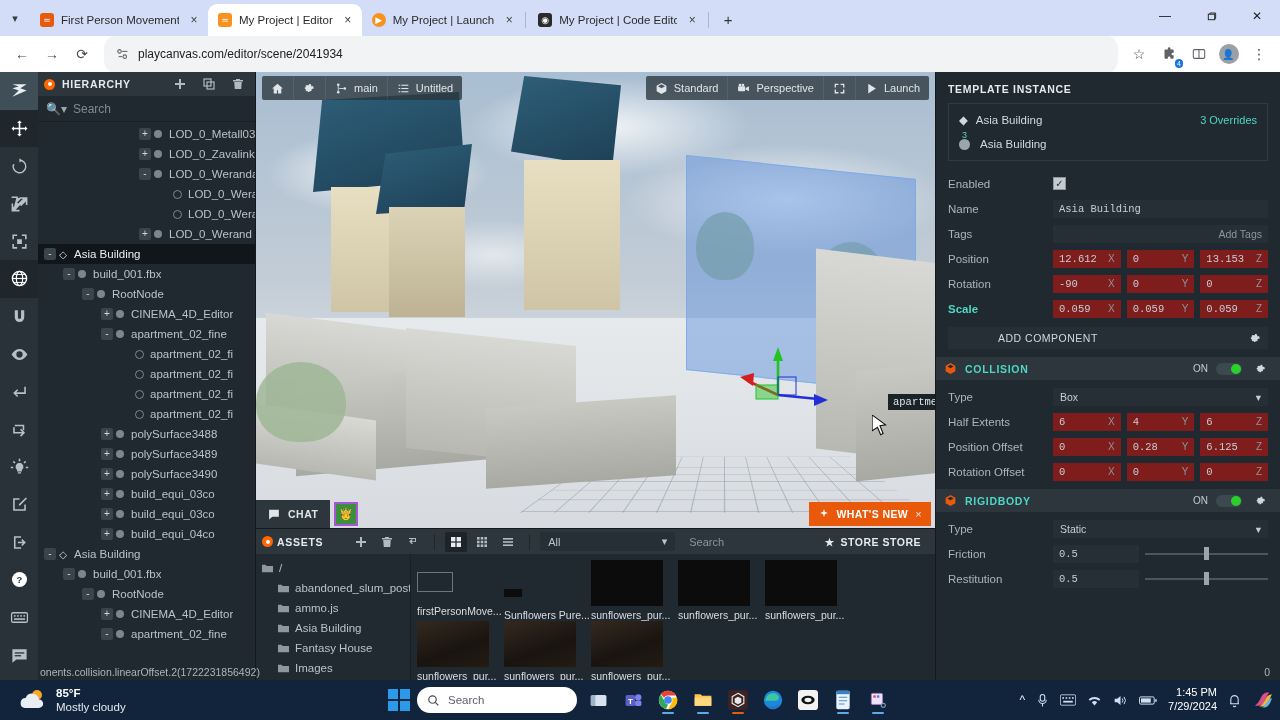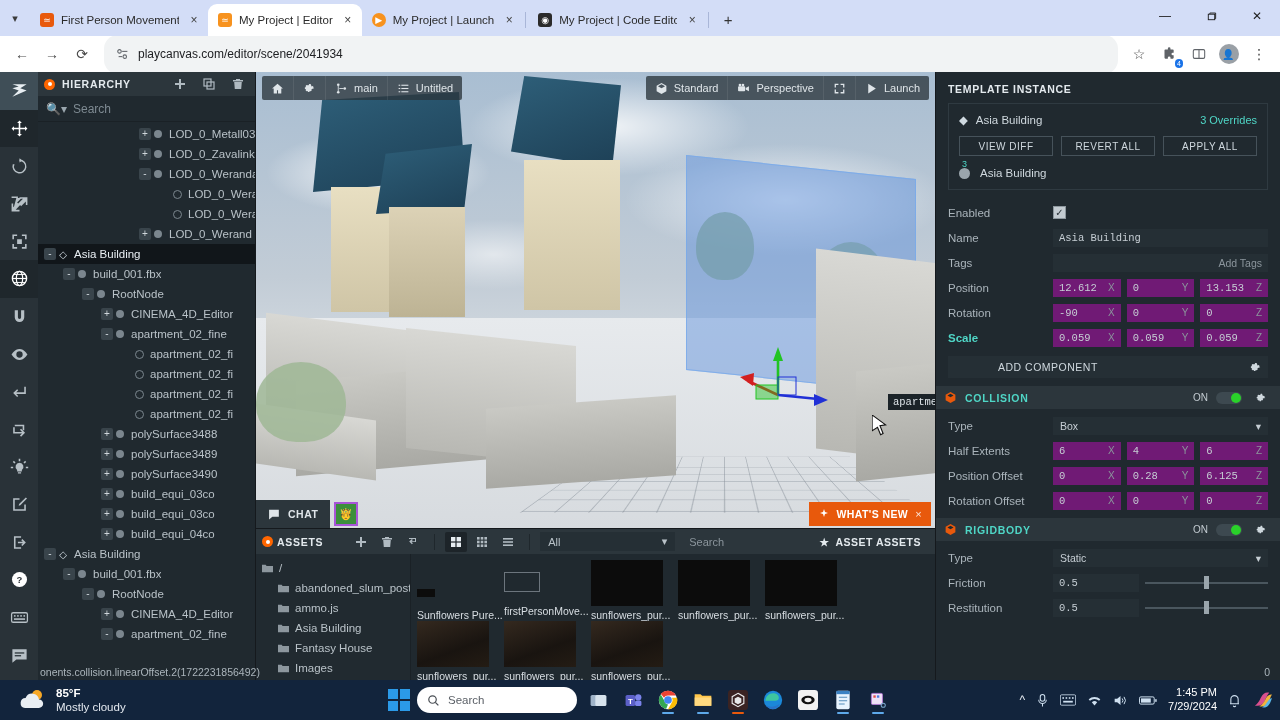--- a/index.html
+++ b/index.html
@@ -186,21 +186,21 @@
   .ovr{color:#4fd6c6;font-size:11px;}
   .tmpl-btns{display:flex;gap:8px;}
   .tbtn2{flex:1;height:20px;border:1px solid #46525a;display:flex;align-items:center;justify-content:center;
      color:#cfd8de;font-size:10px;letter-spacing:.5px;}
   .tmpl-row2{display:flex;align-items:center;gap:10px;margin-top:11px;position:relative;}
   .tmpl-row2 .badge{position:absolute;left:3px;top:-8px;color:#4fd6c6;font-size:9px;}
   .frow2{display:flex;align-items:center;height:25px;padding:0 12px;}
   .flab{width:105px;flex:0 0 105px;color:#aab4bb;font-size:11.5px;}
   .flab.accent{color:#4fd6c6;font-weight:bold;}
   .fval{flex:1;display:flex;gap:6px;}
-  .numfield{flex:1;height:18px;background:#701a75;display:flex;align-items:center;
+  .numfield{flex:1;height:18px;background:#7f1d1d;display:flex;align-items:center;
      justify-content:space-between;padding:0 6px;}
   .numfield span.v{color:#c6ced4;font-size:10.5px;font-family:"Liberation Mono",monospace;}
   .numfield span.ax{color:#8b959c;font-size:10px;}
   .txtfield{flex:1;height:18px;background:#252f35;display:flex;align-items:center;padding:0 6px;
      color:#c6ced4;font-size:10.5px;font-family:"Liberation Mono",monospace;}
   .txtfield.empty{justify-content:flex-end;color:#8b959c;font-family:"Liberation Sans",sans-serif;font-size:10.5px;}
   .chk{width:13px;height:13px;background:#c3cbd1;display:flex;align-items:center;justify-content:center;
      color:#2a3238;font-size:10px;border:1px solid #8d979e;}
   .addcomp{margin:6px 12px 0;display:flex;}
   .addcomp .bar{flex:1;height:22px;background:#252f35;display:flex;align-items:center;
@@ -812,21 +812,21 @@
             </svg>
           </span>
         <span class="ah-sep"></span>
         <span class="filter-sel">
           <span>All</span>
           <span>▾</span>
         </span>
         <span class="asset-search">Search</span>
         <span class="asset-store">
           <span>★</span>
-          <span>ASSET ASSETS</span>
+          <span>STORE STORE</span>
         </span>
       </div>
       <div class="assets-body">
         <div class="folders">
             <div class="frow">
               <svg viewBox="0 0 12 12">
                 <path d="M0 2h4l1 1.2h7V10H0z"></path>
               </svg>
               <span>/</span>
             </div>
@@ -857,26 +857,26 @@
             <div class="frow child">
               <svg viewBox="0 0 12 12">
                 <path d="M0 2h4l1 1.2h7V10H0z"></path>
               </svg>
               <span>Images</span>
             </div>
           </div>
         <div class="grid-area">
           <div class="thumbs">
               <div class="thumb">
+                <div class="tb script"></div>
+                <div class="cap">firstPersonMove...</div>
+              </div>
+              <div class="thumb">
                 <div class="tb tiny"></div>
                 <div class="cap">Sunflowers Pure...</div>
-              </div>
-              <div class="thumb">
-                <div class="tb script"></div>
-                <div class="cap">firstPersonMove...</div>
               </div>
               <div class="thumb">
                 <div class="tb"></div>
                 <div class="cap">sunflowers_pur...</div>
               </div>
               <div class="thumb">
                 <div class="tb"></div>
                 <div class="cap">sunflowers_pur...</div>
               </div>
               <div class="thumb">
@@ -905,25 +905,20 @@
     <div class="ins-body">
       <div class="sec-label">TEMPLATE INSTANCE</div>
       <div class="tmpl-card">
         <div class="tmpl-row1">
           <span class="tmpl-name">
             <span style="color:#cfd9e0">◆</span>
             <span>Asia Building</span>
           </span>
           <span class="ovr">3 Overrides</span>
         </div>
-        <div class="tmpl-btns">
-          <div class="tbtn2">VIEW DIFF</div>
-          <div class="tbtn2">REVERT ALL</div>
-          <div class="tbtn2">APPLY ALL</div>
-        </div>
         <div class="tmpl-row2">
           <span class="badge">3</span>
           <span class="dotico" style="width:11px;height:11px;background:#9aa5ac"></span>
           <span style="color:#cfd8de;font-size:11.5px">Asia Building</span>
         </div>
       </div>
 
       <div class="frow2" style="margin-top:10px">
         <span class="flab">Enabled</span>
         <span class="chk">✓</span>

